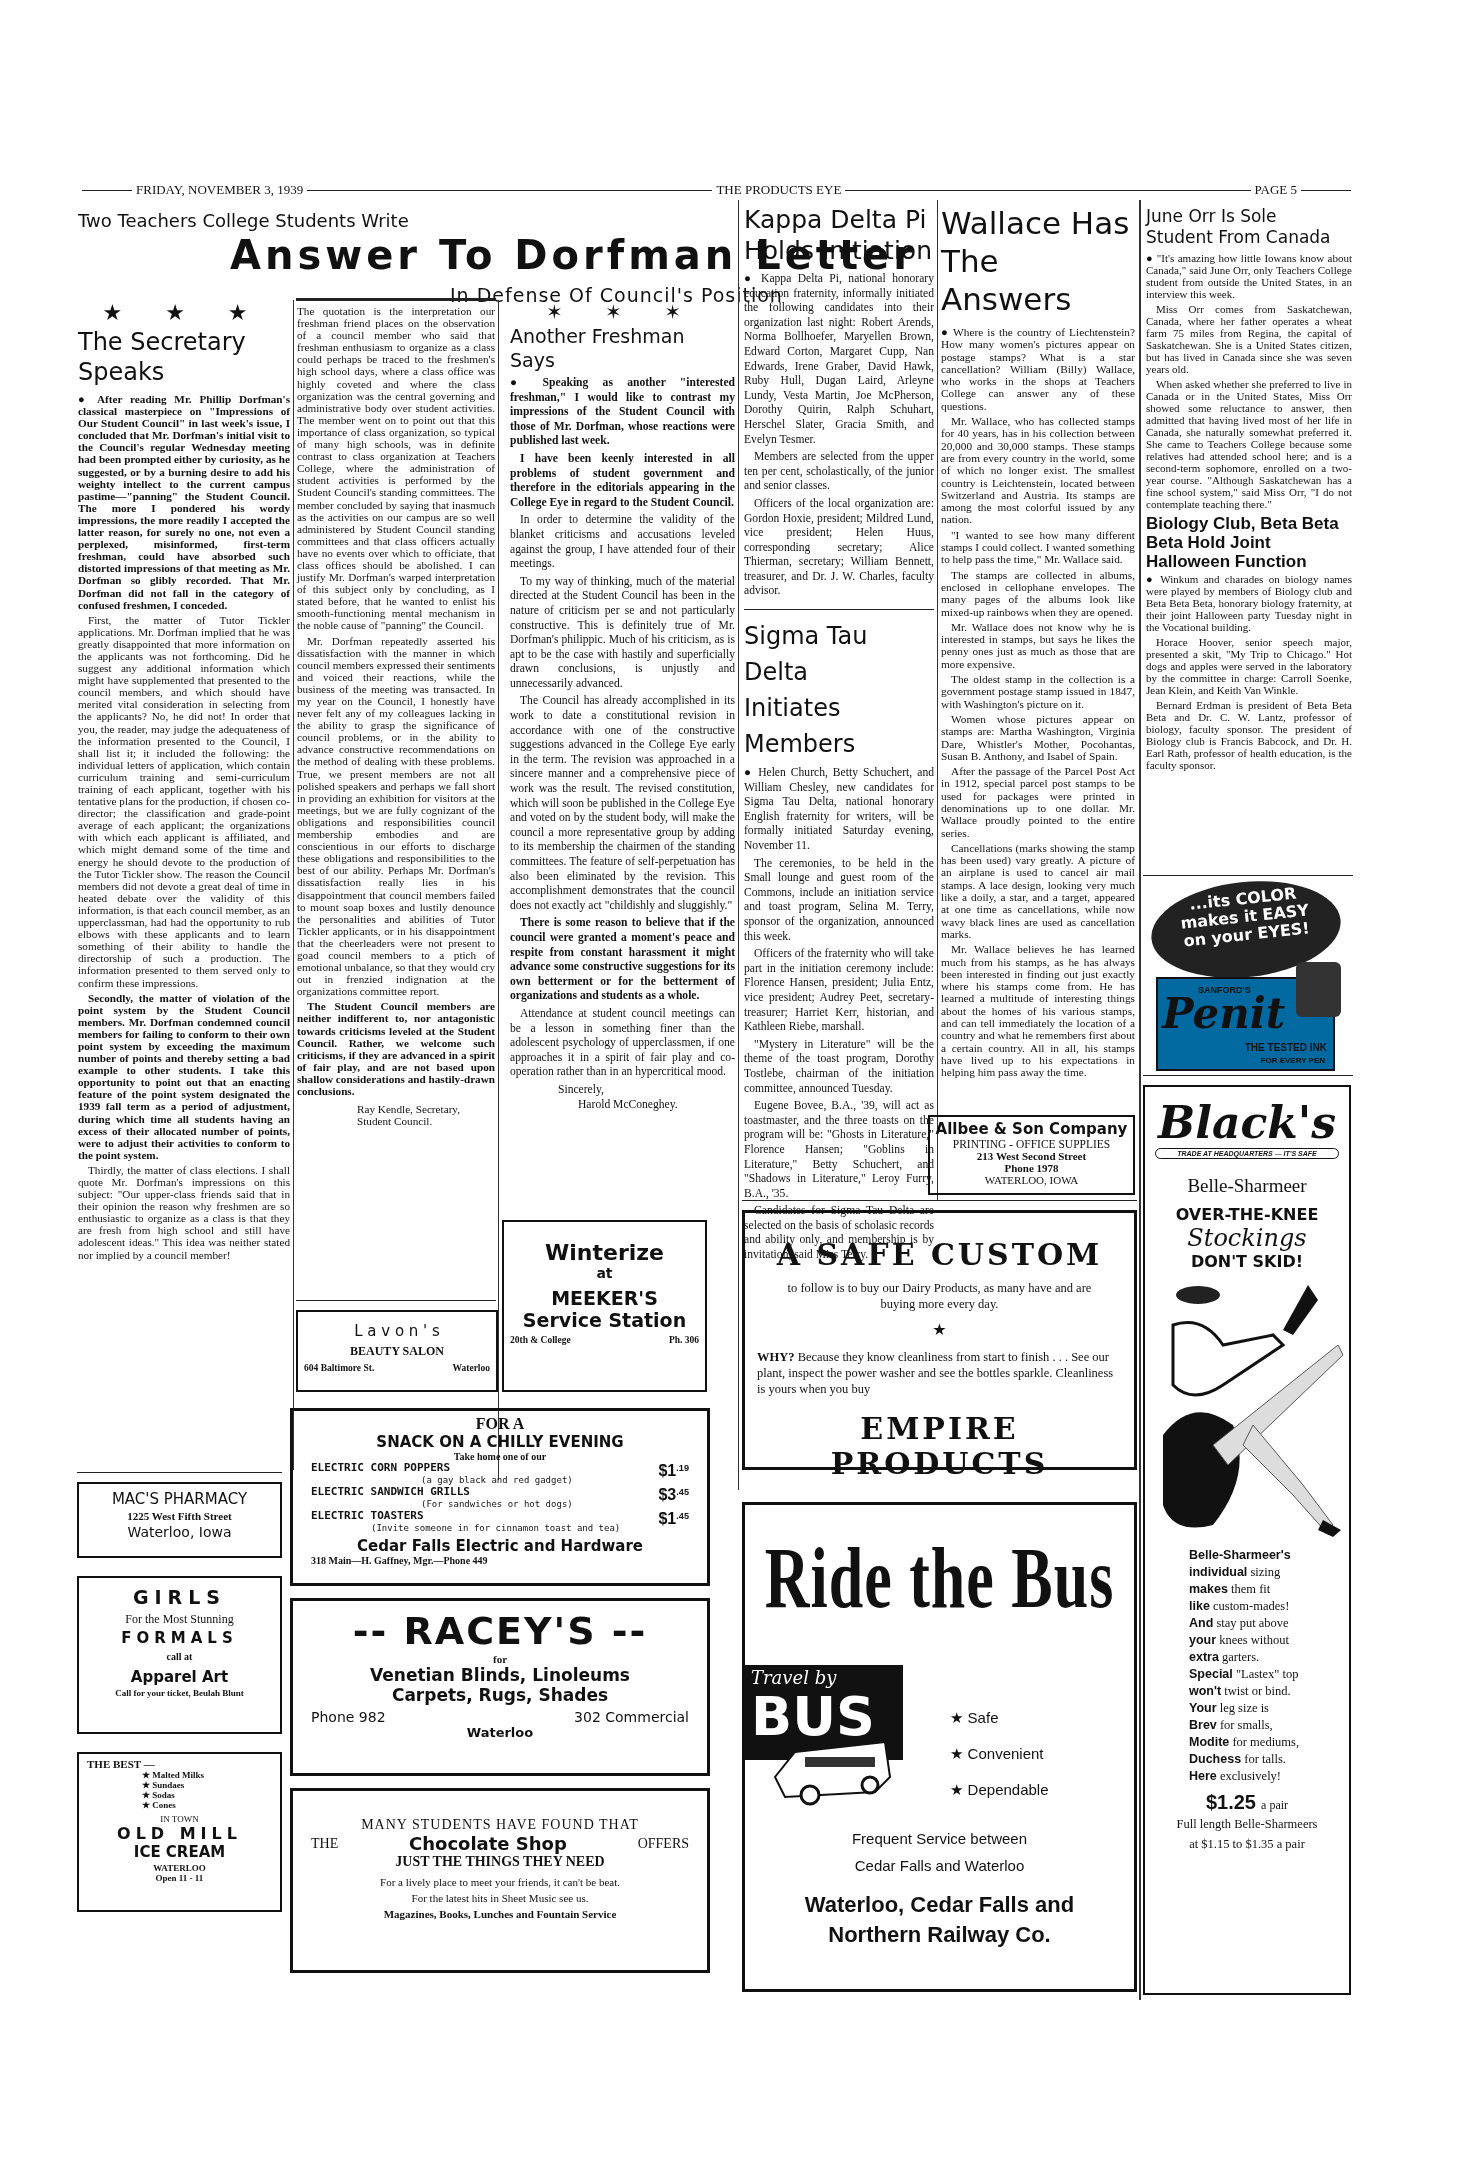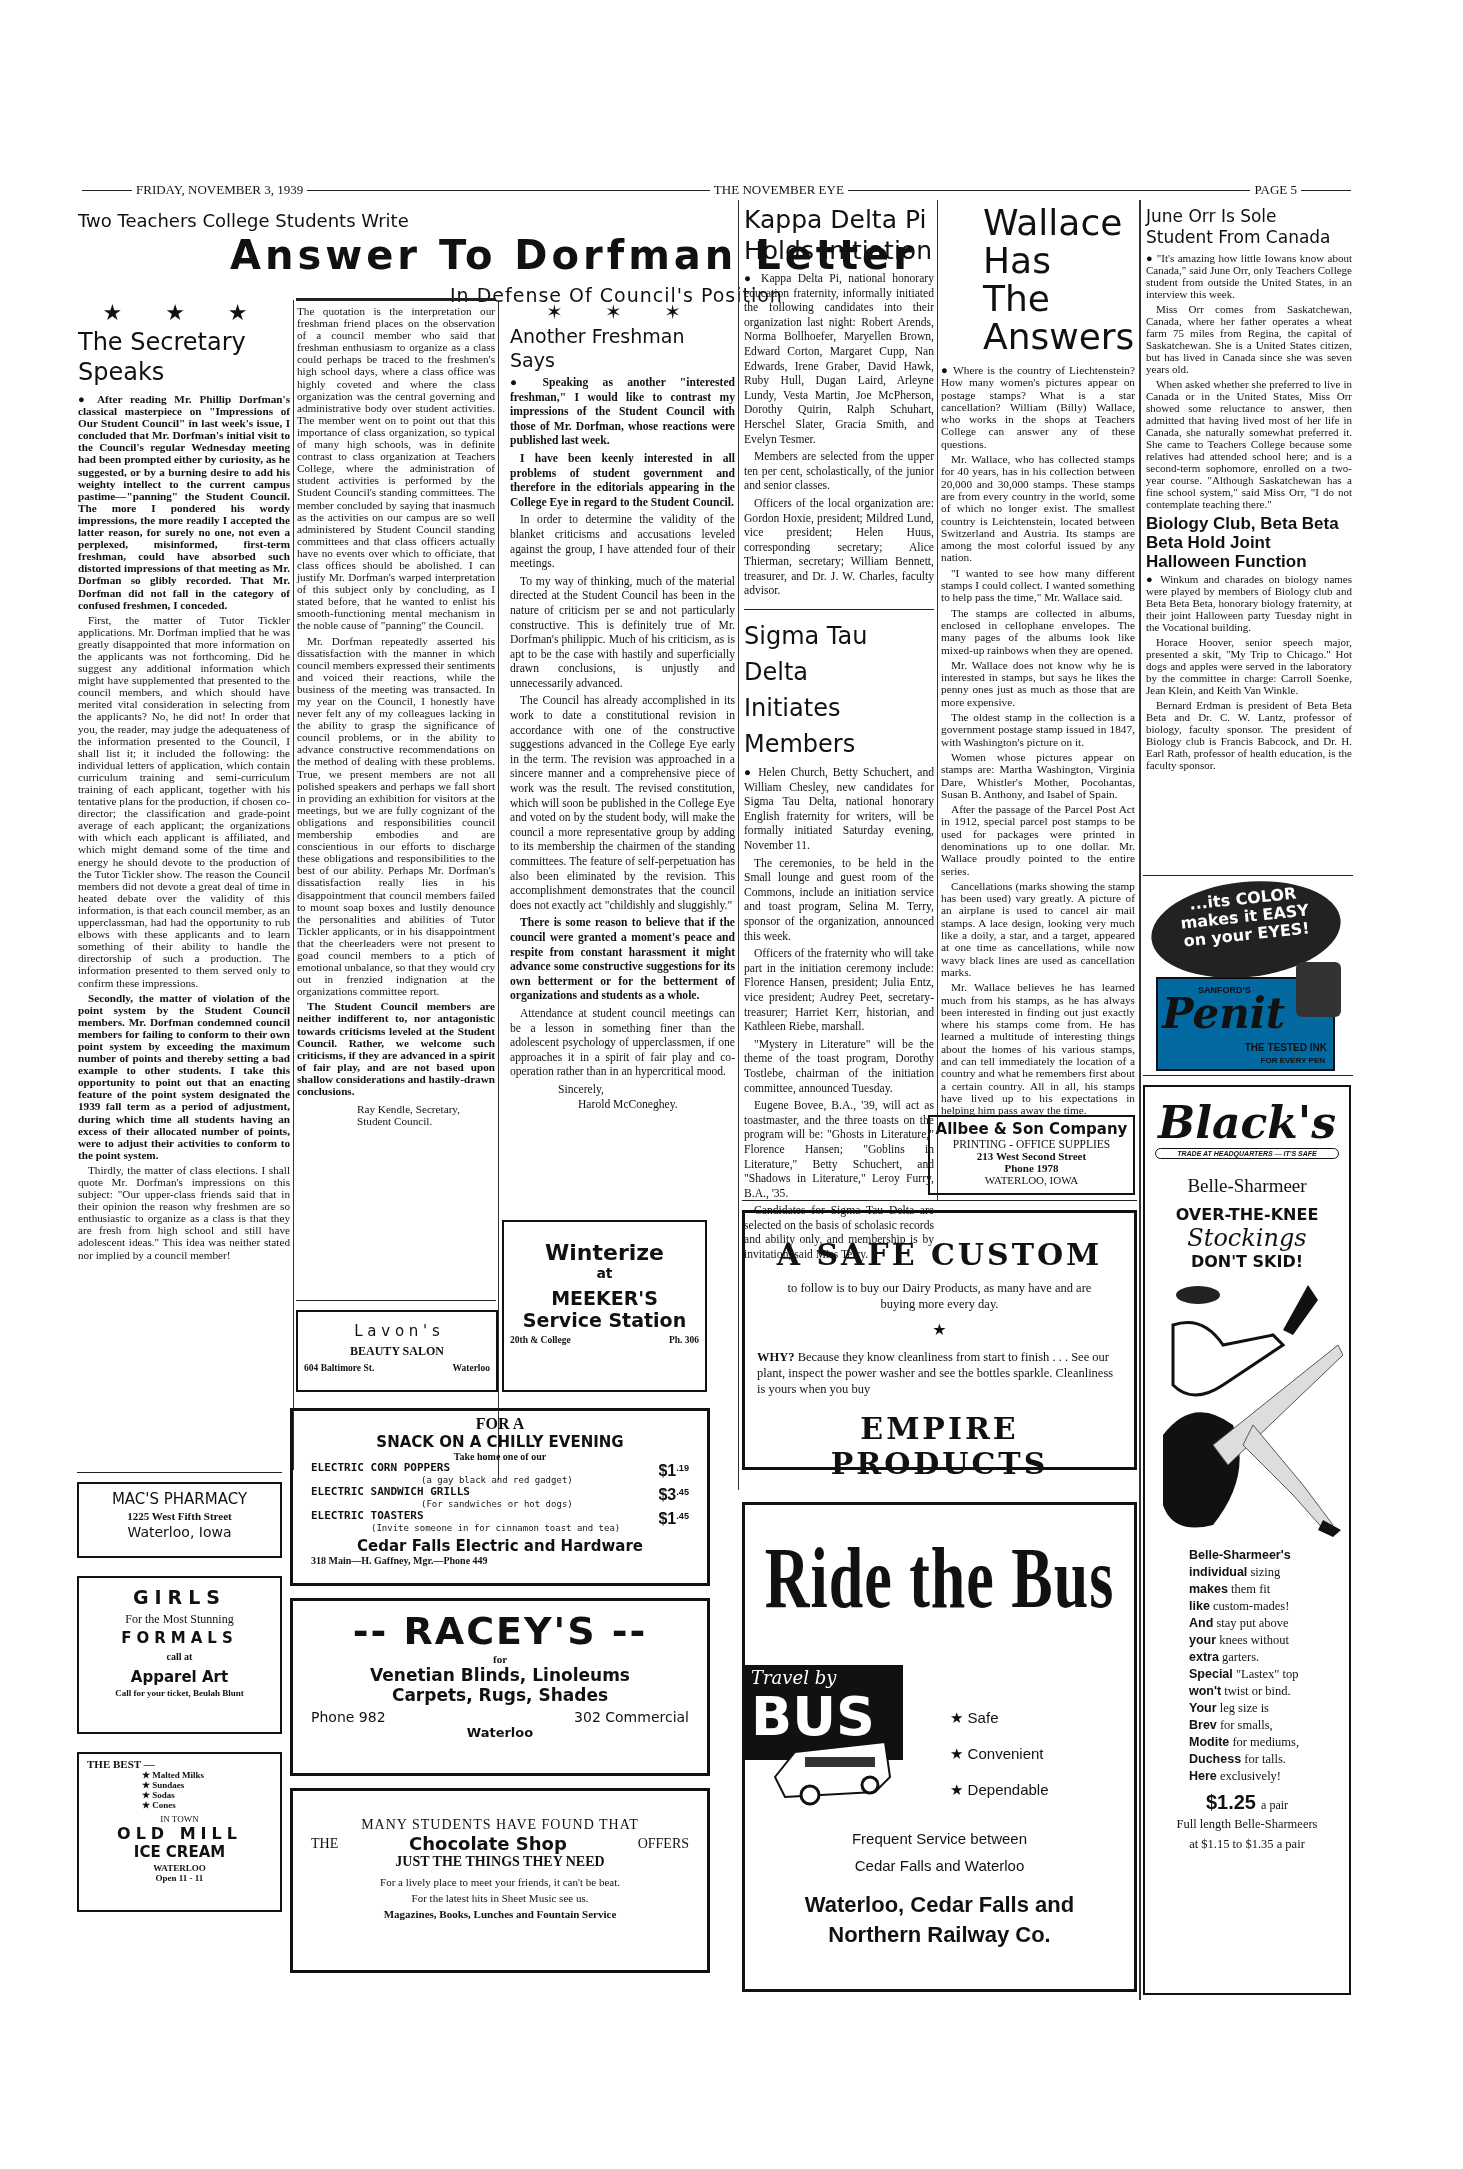--- a/index.html
+++ b/index.html
@@ -20,21 +20,21 @@
   .box{position:absolute;border:2px solid #111;box-sizing:border-box;text-align:center;}
   .stars{letter-spacing:18px;font-size:22px;text-align:center;}
 </style>
 </head>
 <body>
 
 <div class="abs masthead">
   <span class="rule short"></span>
   <span>FRIDAY, NOVEMBER 3, 1939</span>
   <span class="rule"></span>
-  <span>THE NOVEMBER EYE</span>
+  <span>THE PRODUCTS EYE</span>
   <span class="rule"></span>
   <span>PAGE 5</span>
   <span class="rule short"></span>
 </div>
 
 <div class="abs hed-sans" style="top:210px;left:78px;font-size:18px;">Two Teachers College Students Write</div>
 <div class="abs" style="top:232px;left:230px;font-family:'DejaVu Sans',sans-serif;font-weight:bold;font-size:40px;letter-spacing:4px;">Answer To Dorfman Letter</div>
 <div class="abs hed-sans" style="top:284px;left:450px;font-size:19px;letter-spacing:1px;">In Defense Of Council's Position</div>
 <div class="hrule" style="top:298px;left:296px;width:200px;border-top-width:3px;"></div>
 
@@ -100,21 +100,21 @@
     <p>The ceremonies, to be held in the Small lounge and guest room of the Commons, include an initiation service and toast program, Selina M. Terry, sponsor of the organization, announced this week.</p>
     <p>Officers of the fraternity who will take part in the initiation ceremony include: Florence Hansen, president; Julia Entz, vice president; Audrey Peet, secretary-treasurer; Harriet Kerr, historian, and Kathleen Riebe, marshall.</p>
     <p>"Mystery in Literature" will be the theme of the toast program, Dorothy Tostlebe, chairman of the initiation committee, announced Tuesday.</p>
     <p>Eugene Bovee, B.A., '39, will act as toastmaster, and the three toasts on the program will be: "Ghosts in Literature," Florence Hansen; "Goblins in Literature," Betty Schuchert, and "Shadows in Literature," Leroy Furry, B.A., '35.</p>
     <p>Candidates for Sigma Tau Delta are selected on the basis of scholasic records and ability only, and membership is by invitation, said Miss Terry.</p>
   </div>
 </div>
 <div class="vrule" style="top:200px;left:937px;height:1000px;"></div>
 
 <div class="abs" style="top:204px;left:941px;width:194px;">
-  <div class="hed-sans" style="font-size:36px;line-height:38px;margin-left:42px;">
+  <div class="hed-sans" style="font-size:31px;line-height:38px;">
     <div>Wallace Has</div>
     <div>The Answers</div>
   </div>
   <div class="body" style="font-size:11.3px;line-height:12.3px;margin-top:8px;">
     <p class="lead">● Where is the country of Liechtenstein? How many women's pictures appear on postage stamps? What is a star cancellation? William (Billy) Wallace, who works in the shops at Teachers College can answer any of these questions.</p>
     <p>Mr. Wallace, who has collected stamps for 40 years, has in his collection between 20,000 and 30,000 stamps. These stamps are from every country in the world, some of which no longer exist. The smallest country is Leichtenstein, located between Switzerland and Austria. Its stamps are among the most colorful issued by any nation.</p>
     <p>"I wanted to see how many different stamps I could collect. I wanted something to help pass the time," Mr. Wallace said.</p>
     <p>The stamps are collected in albums, enclosed in cellophane envelopes. The many pages of the albums look like mixed-up rainbows when they are opened.</p>
     <p>Mr. Wallace does not know why he is interested in stamps, but says he likes the penny ones just as much as those that are more expensive.</p>
     <p>The oldest stamp in the collection is a government postage stamp issued in 1847, with Washington's picture on it.</p>

